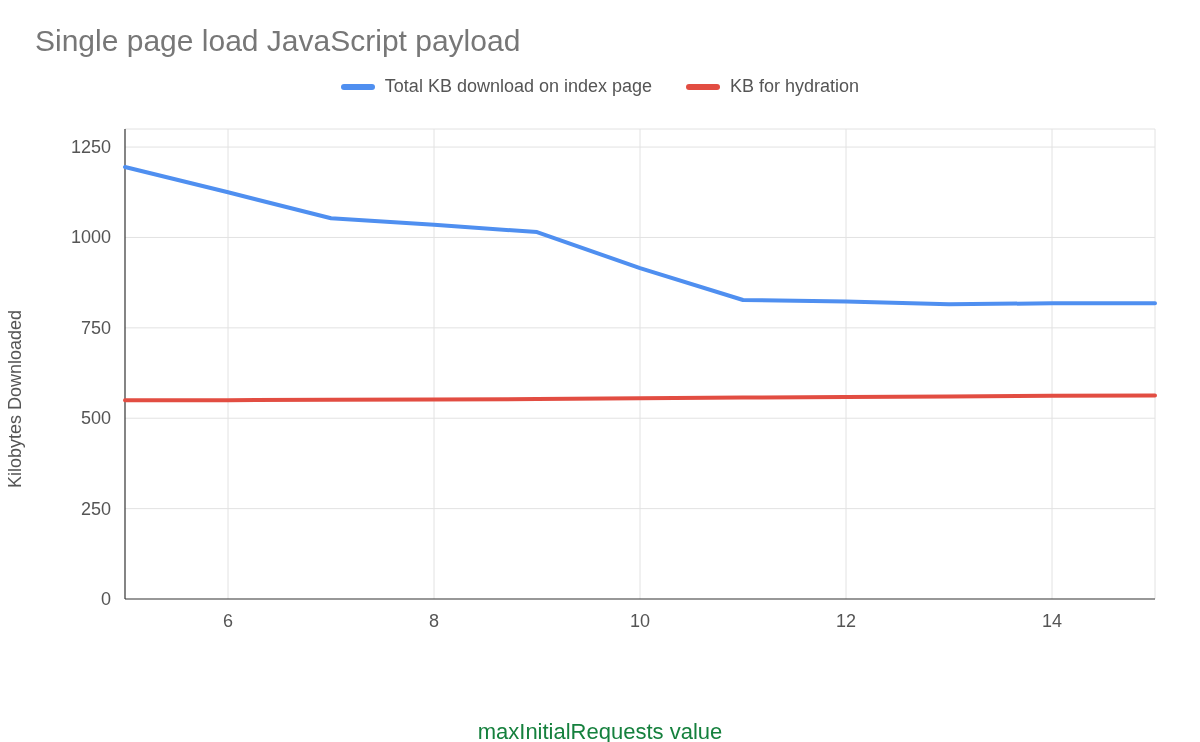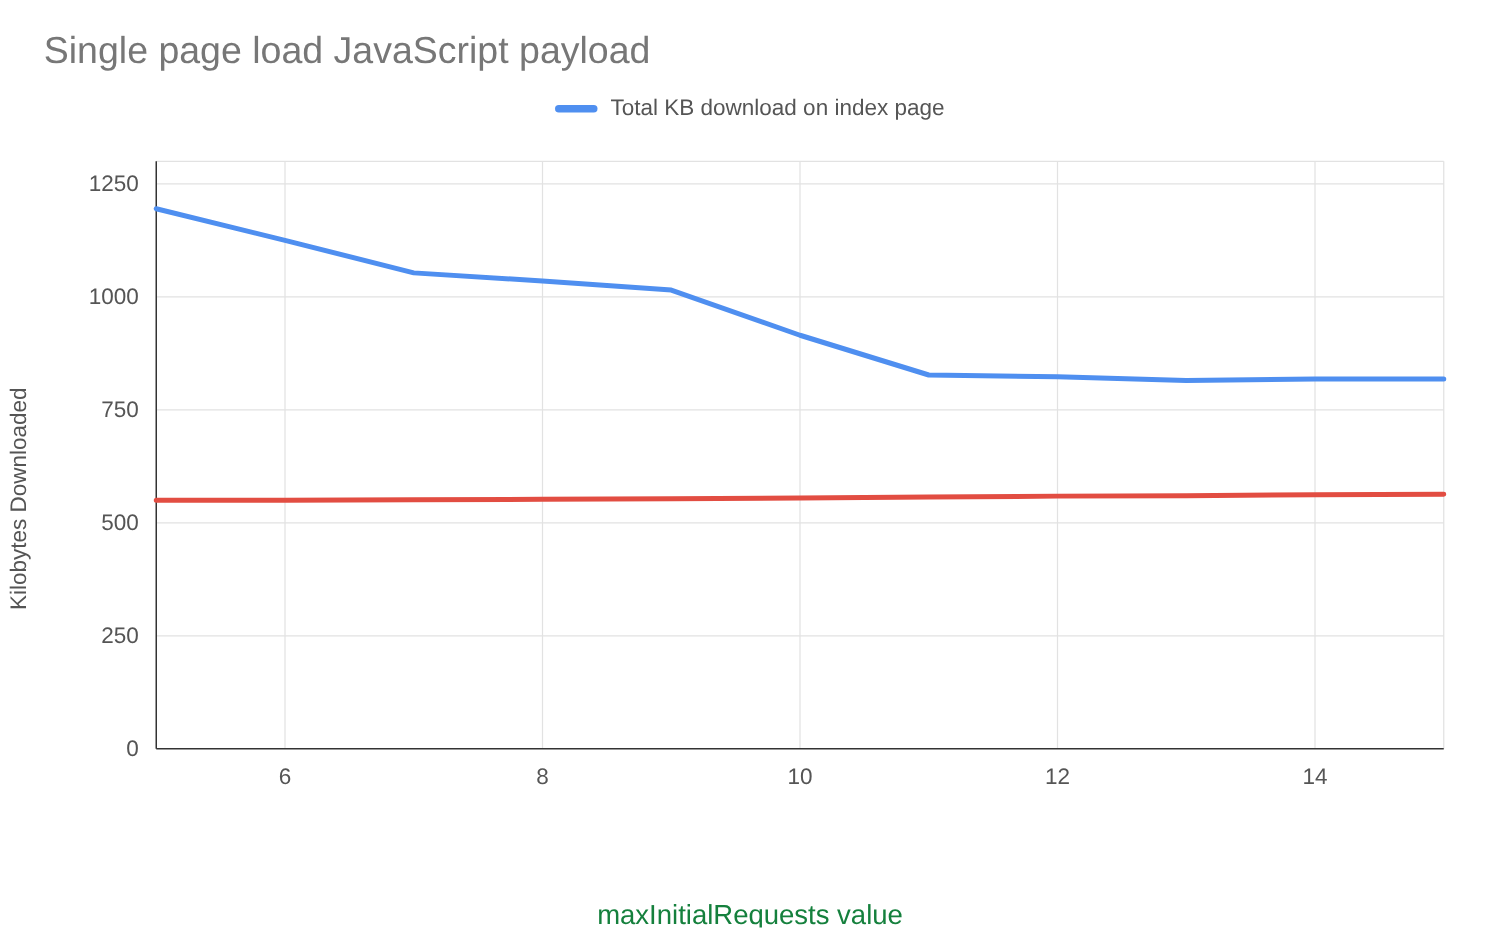--- a/index.html
+++ b/index.html
@@ -72,20 +72,24 @@
 <body>
 
 <div class="chart-container">
   <h1 class="chart-title">Single page load JavaScript payload</h1>
 
   <div class="legend">
     <div class="legend-item">
       <div class="legend-swatch" id="sw0" style="background: rgb(79, 143, 240);"></div>
       <span>Total KB download on index page</span>
     </div>
+    <div class="legend-item">
+      <div class="legend-swatch" id="sw1" style="background: rgb(226, 77, 66);"></div>
+      <span>KB for hydration</span>
+    </div>
   </div>
 
   <div class="plot-wrap">
     <div class="y-axis-title">Kilobytes Downloaded</div>
     <svg id="plot" width="1130" height="520">
         <text x="76" y="486" text-anchor="end" class="tick-label">0</text>
         <line x1="90" x2="1120" y1="389.61538461538464" y2="389.61538461538464" class="grid-line"></line>
         <text x="76" y="395.61538461538464" text-anchor="end" class="tick-label">250</text>
         <line x1="90" x2="1120" y1="299.2307692307692" y2="299.2307692307692" class="grid-line"></line>
         <text x="76" y="305.2307692307692" text-anchor="end" class="tick-label">500</text>

